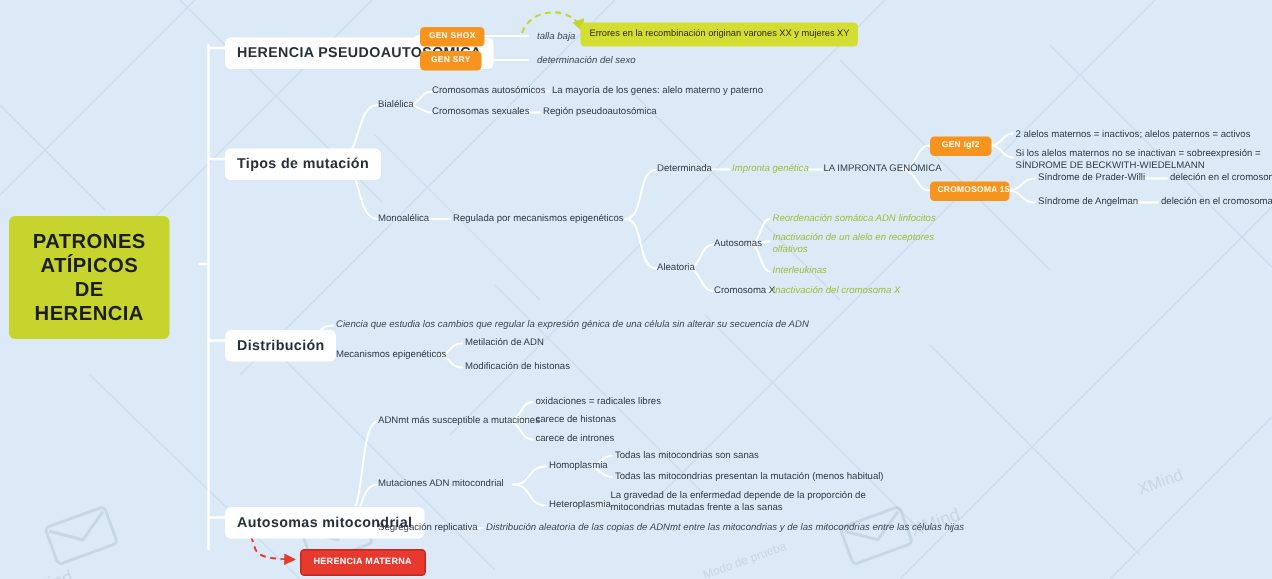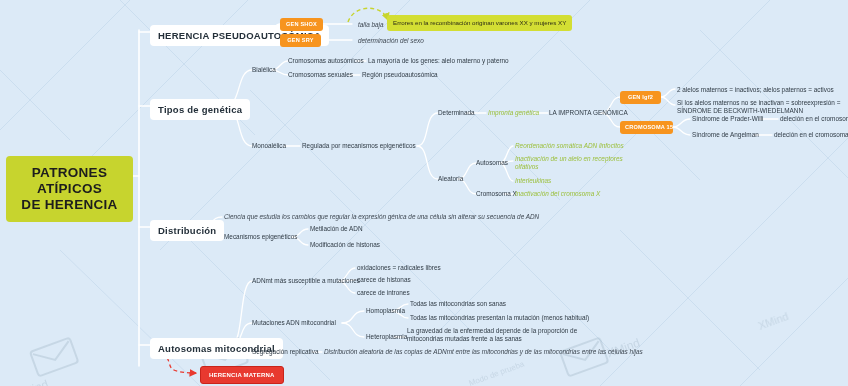--- a/index.html
+++ b/index.html
@@ -202,34 +202,34 @@
       <path d="M2,3 L21,16 L40,3" fill="none" stroke="#7d95a8" stroke-width="2"></path>
       <text x="44" y="22" font-family="Liberation Sans, sans-serif" font-size="12" fill="#7d95a8">XMind</text>
     </g>
     <g transform="translate(760,330) rotate(-20)">
       <text x="0" y="0" font-family="Liberation Sans, sans-serif" font-size="11" fill="#7d95a8">XMind</text>
     </g>
     <text x="470" y="386" font-family="Liberation Sans, sans-serif" font-size="8" fill="#7d95a8" transform="rotate(-20 470 386)">Modo de prueba</text>
   </g>
 </svg>
 
-<div class="node root" style="left: 6px; top: 156px; width: 127px; white-space: pre-line;">PATRONES ATÍPICOS
+<div class="node root" style="left: 6px; top: 144px; width: 107px; white-space: pre-line;">PATRONES ATÍPICOS
 DE HERENCIA</div>
 
 <div class="node primary" style="left:150px;top:25px;">HERENCIA PSEUDOAUTOSÓMICA</div>
 
 <div class="node pill" style="left:280px;top:18px;width:43px;">GEN SHOX</div>
 <div class="node txt ital" style="left:358px;top:21px;">talla baja</div>
 
 <div class="node pill" style="left:280px;top:34px;width:41px;">GEN SRY</div>
 <div class="node txt ital" style="left:358px;top:37px;">determinación del sexo</div>
 
 <div class="node callout" style="left:387px;top:15px;">Errores en la recombinación originan varones XX y mujeres XY</div>
 
-<div class="node primary" style="left:150px;top:99px;">Tipos de genética</div>
+<div class="node primary" style="left:150px;top:99px;">Tipos de mutación</div>
 
 <div class="node txt dk" style="left:252px;top:66px;">Bialélica</div>
 <div class="node txt dk" style="left:288px;top:57px;">Cromosomas autosómicos</div>
 <div class="node txt dk" style="left:368px;top:57px;">La mayoría de los genes: alelo materno y paterno</div>
 <div class="node txt dk" style="left:288px;top:71px;">Cromosomas sexuales</div>
 <div class="node txt dk" style="left:362px;top:71px;">Región pseudoautosómica</div>
 
 <div class="node txt dk" style="left:252px;top:142px;">Monoalélica</div>
 <div class="node txt dk" style="left:302px;top:142px;">Regulada por mecanismos epigenéticos</div>
 

